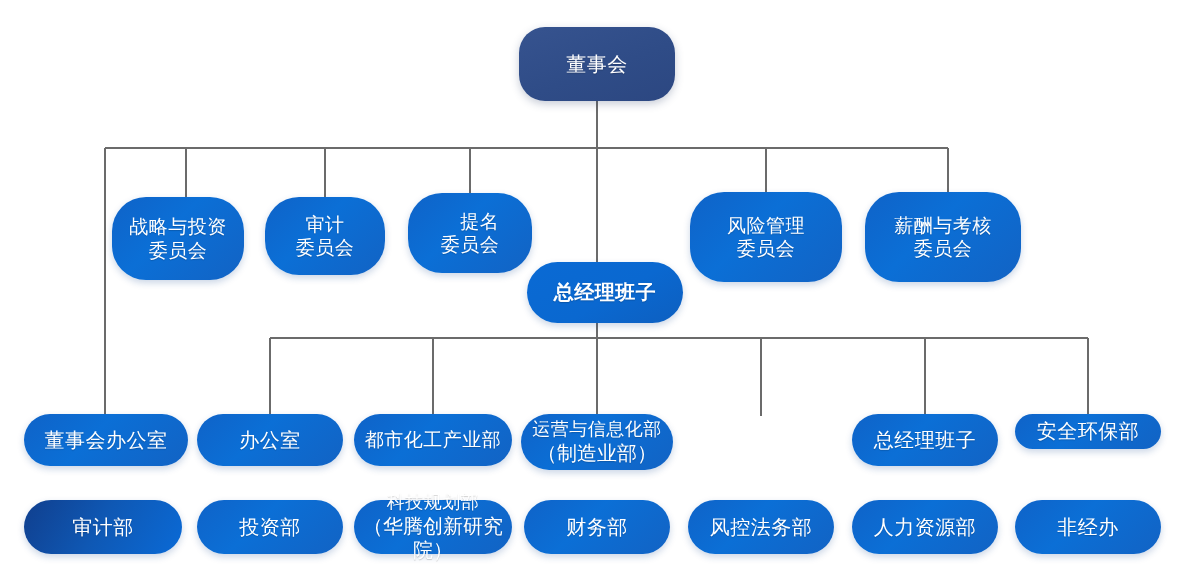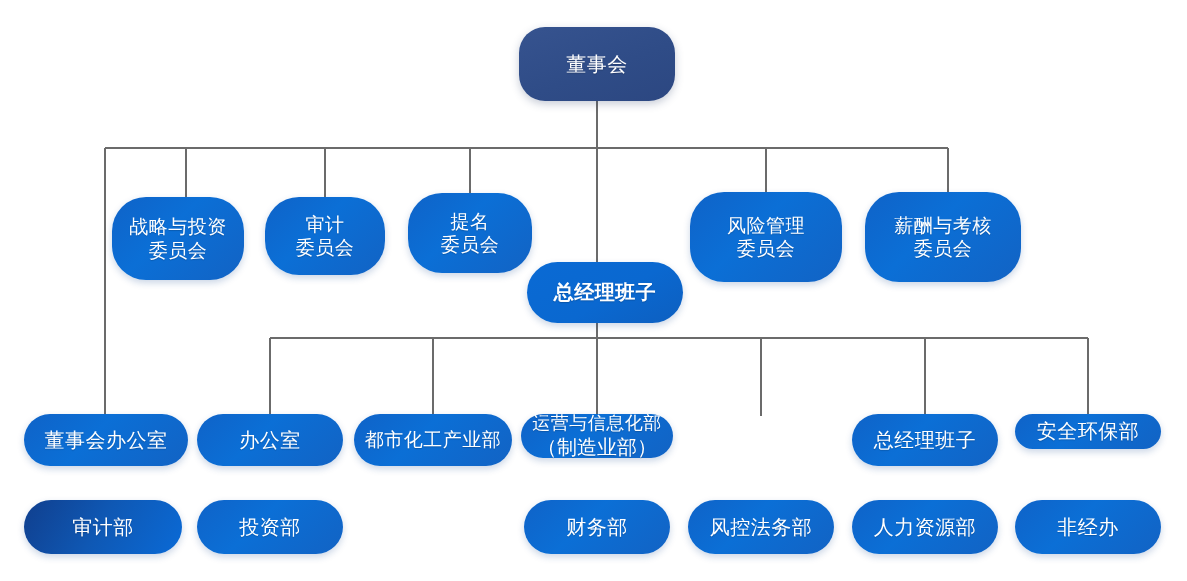--- a/index.html
+++ b/index.html
@@ -102,21 +102,21 @@
   </div>
 
   <div class="node rounded t19" style="left:112px; top:197px; width:132px; height:83px;">
     <span>战略与投资
 委员会</span>
   </div>
   <div class="node rounded t19" style="left:265px; top:197px; width:120px; height:78px;">
     <span>审计
 委员会</span>
   </div>
-  <div class="node rounded t19" style="left:408px; top:193px; width:124px; height:80px;">
+  <div class="node rounded t19" style="left:408px; top:193px; width:124px; height:80px;text-align:right;">
     <span>提名
 委员会</span>
   </div>
   <div class="node rounded t19" style="left:690px; top:192px; width:152px; height:90px;">
     <span>风险管理
 委员会</span>
   </div>
   <div class="node rounded t19" style="left:865px; top:192px; width:156px; height:90px;">
     <span>薪酬与考核
 委员会</span>
@@ -128,36 +128,40 @@
 
   <div class="node pill t20" style="left:24px; top:414px; width:164px; height:52px;">
     <span>董事会办公室</span>
   </div>
   <div class="node pill t20" style="left:197px; top:414px; width:146px; height:52px;">
     <span>办公室</span>
   </div>
   <div class="node pill t19" style="left:354px; top:414px; width:158px; height:52px;">
     <span>都市化工产业部</span>
   </div>
-  <div class="node pill t18" style="left:521px; top:414px; width:152px; height:44px;">
+  <div class="node pill t18" style="left:521px; top:414px; width:152px; height:56px;">
     <span>运营与信息化部</span>
     <span class="sub">（制造业部）</span>
   </div>
   <div class="node pill t20" style="left:852px; top:414px; width:146px; height:52px;">
     <span>总经理班子</span>
   </div>
   <div class="node pill t20" style="left:1015px; top:414px; width:146px; height:35px;">
     <span>安全环保部</span>
   </div>
 
   <div class="node pill dark-grad t20" style="left:24px; top:500px; width:158px; height:54px;">
     <span>审计部</span>
   </div>
   <div class="node pill t20" style="left:197px; top:500px; width:146px; height:54px;">
     <span>投资部</span>
+  </div>
+  <div class="node pill t18" style="left:354px; top:500px; width:158px; height:54px;">
+    <span>科技规划部</span>
+    <span class="sub">（华腾创新研究院）</span>
   </div>
   <div class="node pill t20" style="left:524px; top:500px; width:146px; height:54px;">
     <span>财务部</span>
   </div>
   <div class="node pill t20" style="left:688px; top:500px; width:146px; height:54px;">
     <span>风控法务部</span>
   </div>
   <div class="node pill t20" style="left:1015px; top:500px; width:146px; height:54px;">
     <span>非经办</span>
   </div>

